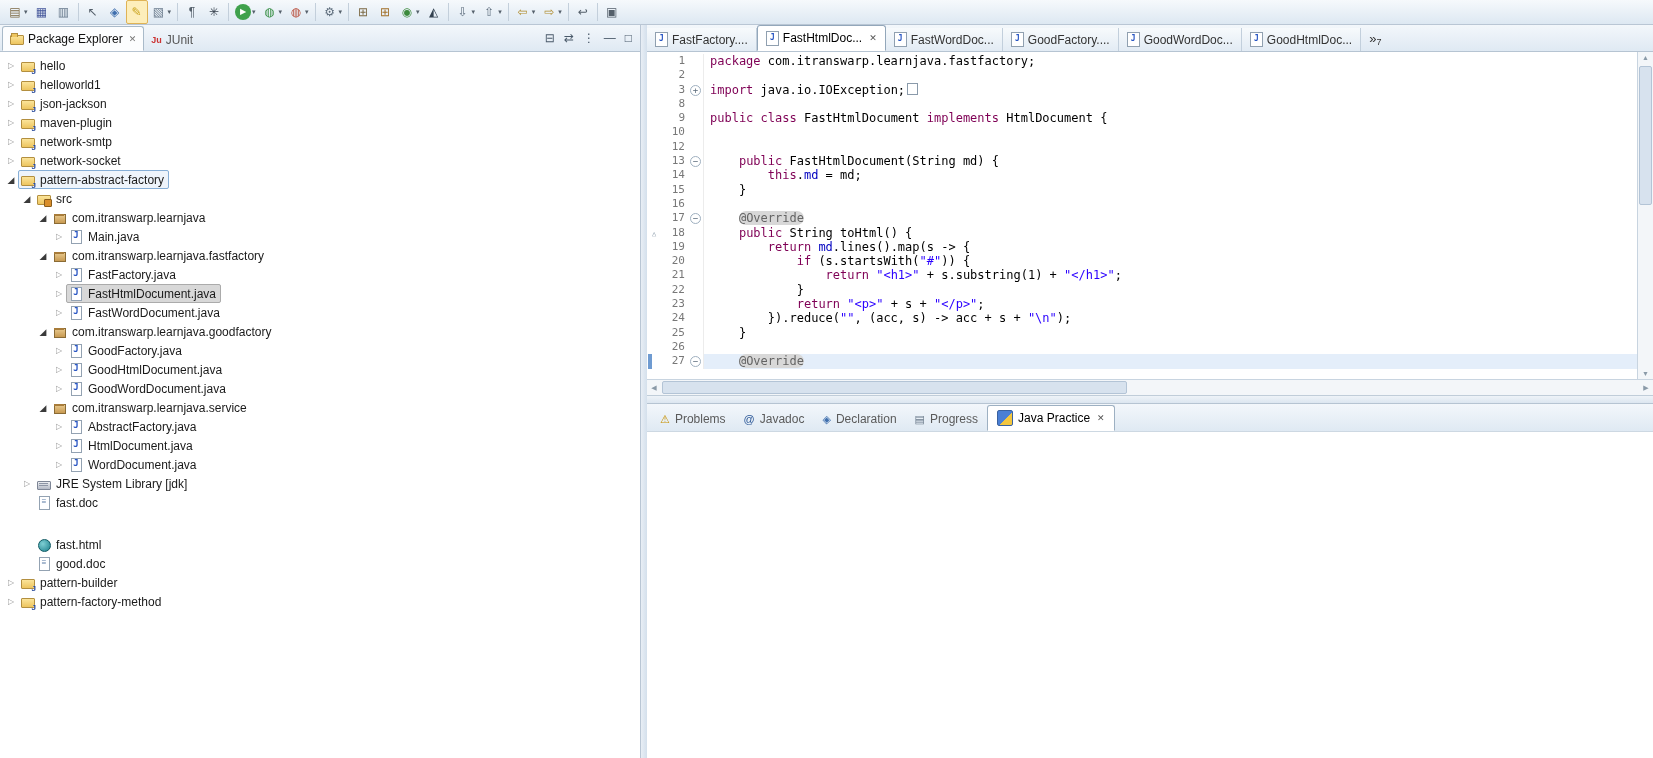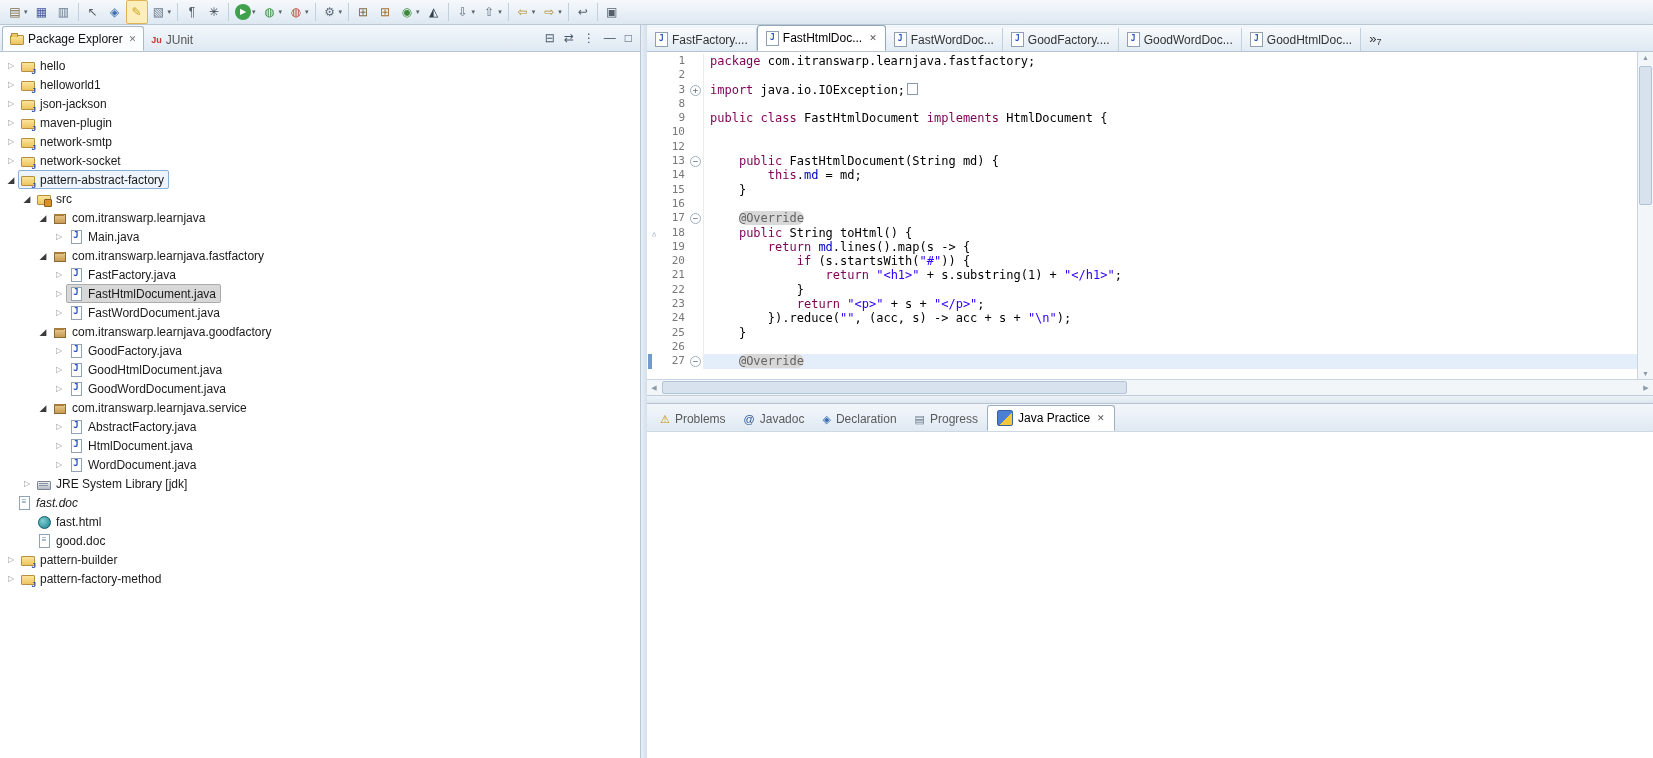--- a/index.html
+++ b/index.html
@@ -376,28 +376,28 @@
               <span>WordDocument.java</span>
             </span>
           </div>
           <div class="trow" style="padding-left: 20px;">
             <span class="tarrow col">▷</span>
             <span class="tbody">
               <span class="ticon icon-library"></span>
               <span>JRE System Library [jdk]</span>
             </span>
           </div>
-          <div class="trow" style=" font-style: italic;">
+          <div class="trow" style="padding-left: 20px;">
             <span class="tarrow"></span>
             <span class="tbody">
               <span class="ticon icon-doc"></span>
               <span>fast.doc</span>
             </span>
           </div>
-          <div class="trow" style="padding-left: 20px;">
+          <div class="trow" style="padding-left: 20px; margin-top: 23px;">
             <span class="tarrow"></span>
             <span class="tbody">
               <span class="ticon icon-html"></span>
               <span>fast.html</span>
             </span>
           </div>
           <div class="trow" style="padding-left: 20px;">
             <span class="tarrow"></span>
             <span class="tbody">
               <span class="ticon icon-doc"></span>

